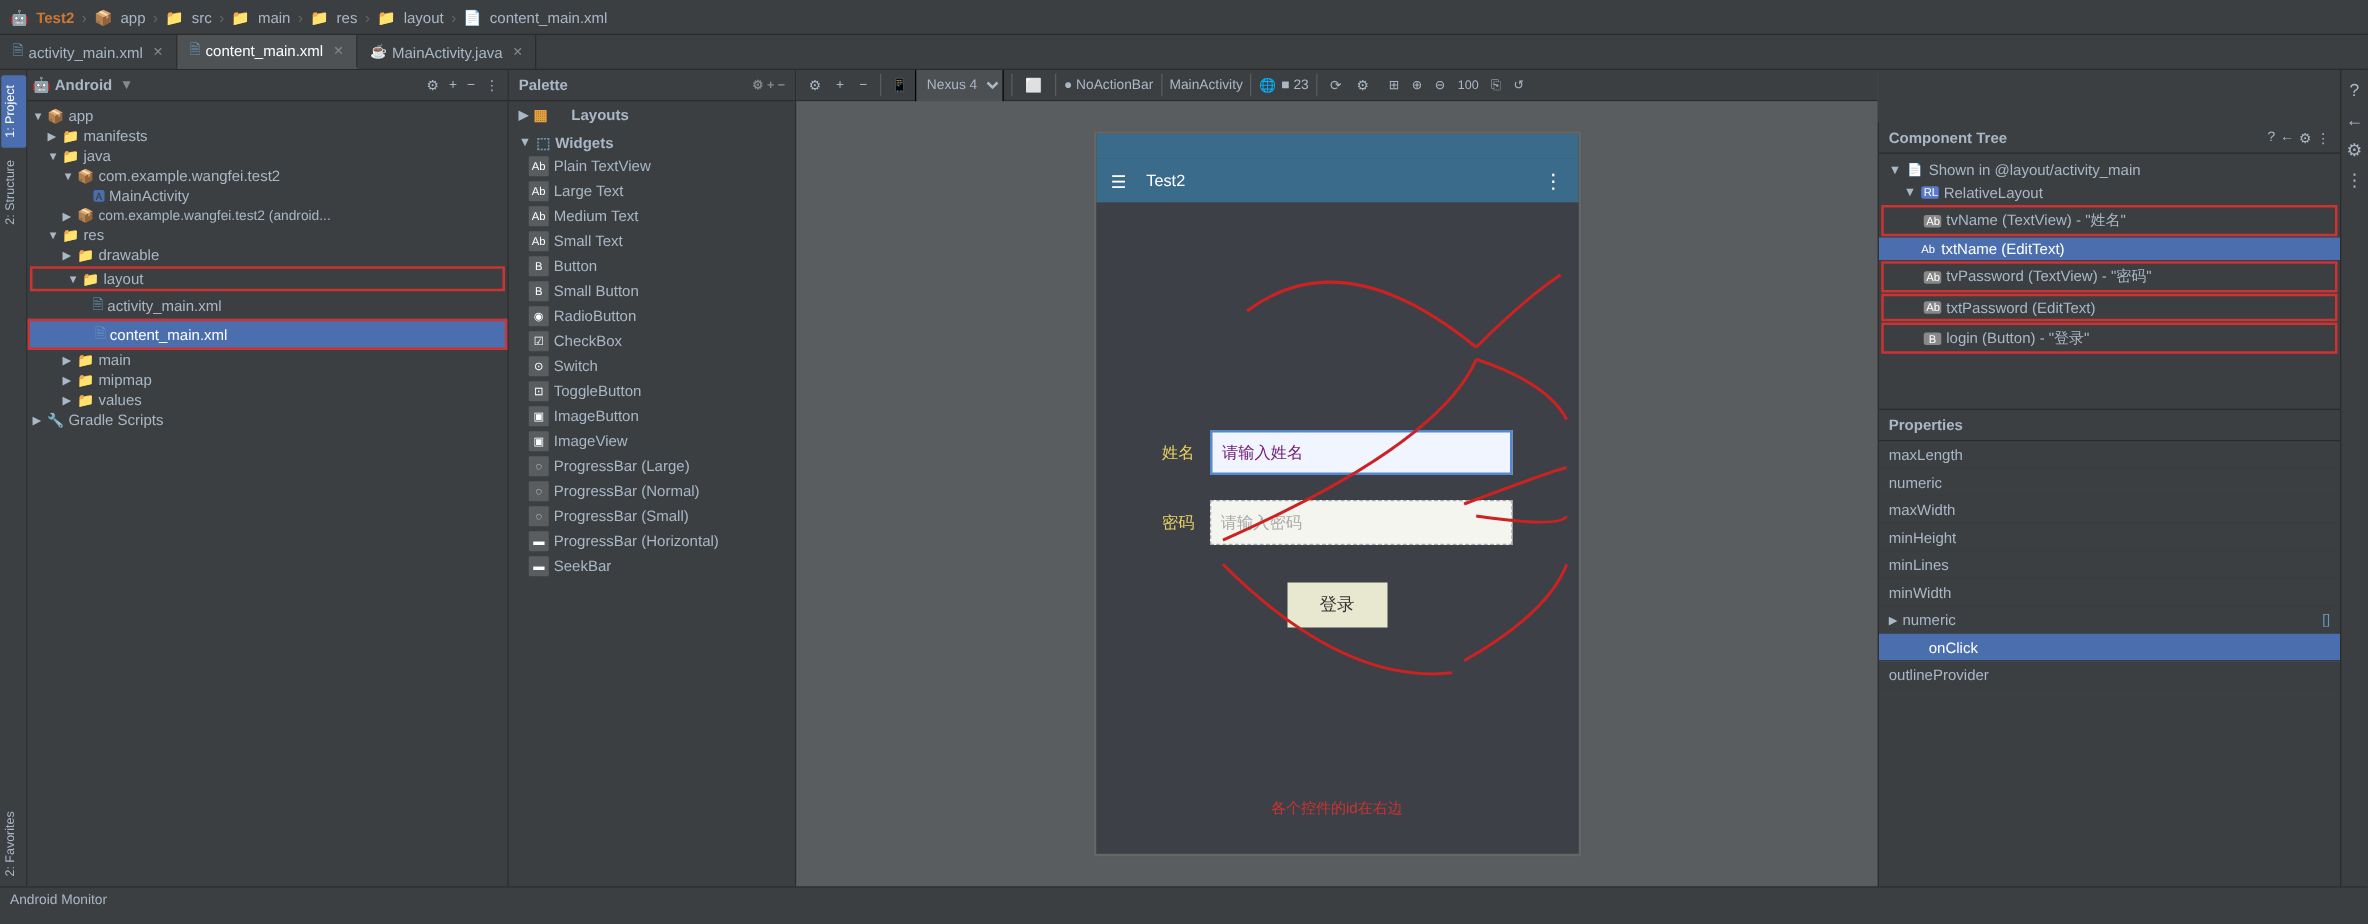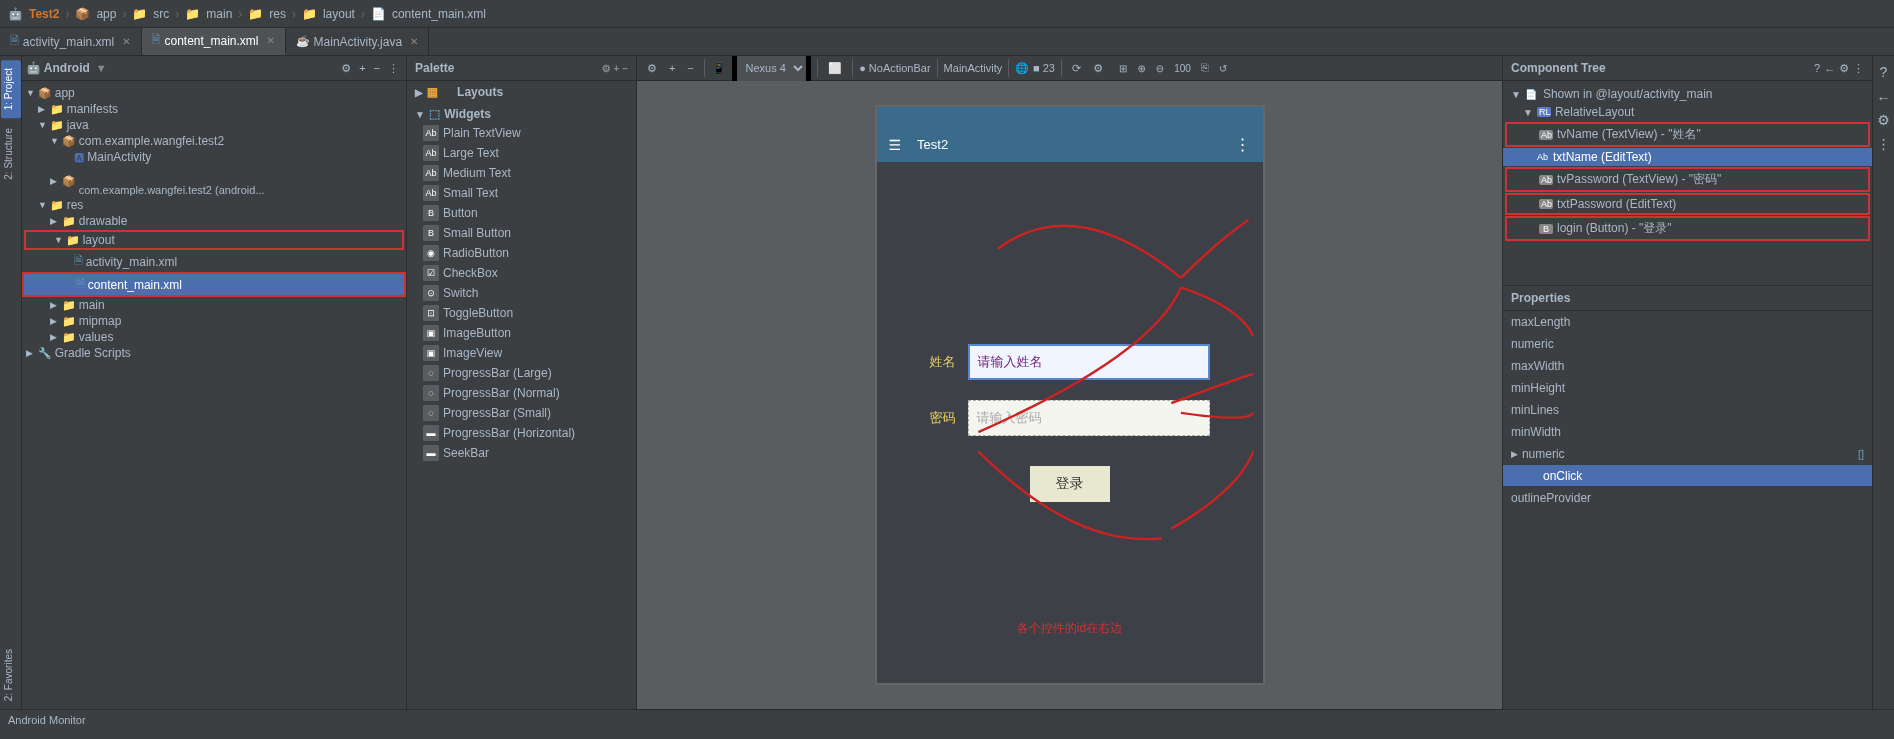--- a/index.html
+++ b/index.html
@@ -6,21 +6,21 @@
     body { font-family: 'Segoe UI', Arial, sans-serif; font-size: 12px; background: #3c3f41; color: #a9b7c6; overflow: hidden; height: 739px; width: 1894px; }
 
     
     .top-bar { height: 28px; background: #3c3f41; display: flex; align-items: center; padding: 0 8px; border-bottom: 1px solid #2b2b2b; gap: 6px; }
 
     
     .tab-bar { height: 28px; background: #3c3f41; display: flex; align-items: stretch; border-bottom: 1px solid #2b2b2b; }
     .tab { display: flex; align-items: center; padding: 0 10px; gap: 4px; font-size: 12px; color: #a9b7c6; border-right: 1px solid #2b2b2b; cursor: pointer; white-space: nowrap; }
     .tab.active { background: #4e5254; color: #ffffff; border-bottom: 2px solid #4e5254; }
     .tab .close { font-size: 10px; color: #888; margin-left: 4px; }
-    .toolbar-select { background: #4c5052; border: 5px solid #000000; color: #a9b7c6; padding: 1px 4px; font-size: 11px; height: 36px; }
+    .toolbar-select { background: #4c5052; border: 1px solid #000000; color: #a9b7c6; padding: 1px 4px; font-size: 11px; height: 36px; }
     .toolbar-sep { width: 1px; height: 18px; background: #5a5d5f; margin: 0 2px; }
     .toolbar-btn { background: none; border: none; color: #a9b7c6; cursor: pointer; padding: 2px 4px; font-size: 11px; }
 
     
     .main-layout { display: flex; height: calc(739px - 86px); }
 
     
     .project-panel { width: 385px; background: #3c3f41; border-right: 1px solid #2b2b2b; display: flex; flex-direction: column; }
     .panel-toolbar { height: 25px; background: #3c3f41; display: flex; align-items: center; padding: 0 4px; border-bottom: 1px solid #2b2b2b; gap: 2px; }
     .panel-toolbar-btn { background: none; border: none; color: #a9b7c6; font-size: 11px; cursor: pointer; padding: 1px 3px; }
@@ -48,28 +48,28 @@
     .preview-content { flex: 1; display: flex; align-items: center; justify-content: center; position: relative; background: #5a5d60; }
     .phone-frame { width: 390px; height: 580px; background: #4a4e51; border: 2px solid #666; position: relative; overflow: hidden; display: flex; flex-direction: column; }
     .phone-statusbar { height: 20px; background: #3a6b8a; display: flex; align-items: center; justify-content: flex-end; padding: 0 8px; font-size: 10px; color: #fff; }
     .phone-actionbar { height: 35px; background: #3a6b8a; display: flex; align-items: center; padding: 0 12px; gap: 8px; }
     .phone-content { flex: 1; background: #3d4047; display: flex; flex-direction: column; align-items: center; justify-content: center; gap: 20px; padding: 20px; position: relative; }
     .login-field-container { display: flex; align-items: center; gap: 8px; width: 280px; }
     .login-label { color: #e8d060; font-size: 13px; min-width: 30px; }
     .login-input { flex: 1; height: 36px; background: #f5f5f0; border: 1px solid #aaa; border-style: dashed; display: flex; align-items: center; padding: 0 8px; font-size: 13px; color: #999; }
     .login-input.selected { border: 2px solid #5588cc; background: #f0f5ff; }
     .login-btn { width: 80px; height: 36px; background: #e8e8d0; display: flex; align-items: center; justify-content: center; font-size: 14px; color: #333; cursor: pointer; margin-top: 10px; }
-    .hint-text { color: #cc3333; font-size: 12px; position: absolute; bottom: 46px; }
+    .hint-text { color: #cc3333; font-size: 12px; position: absolute; bottom: 28px; }
     .red-arrows { position: absolute; top: 0; left: 0; width: 100%; height: 100%; pointer-events: none; }
     .design-tab-bar { height: 28px; background: #3c3f41; display: flex; align-items: stretch; border-top: 1px solid #2b2b2b; }
     .design-tab { display: flex; align-items: center; padding: 0 14px; font-size: 12px; color: #a9b7c6; cursor: pointer; border-right: 1px solid #2b2b2b; }
     .design-tab.active { background: #4b6eaf; color: #fff; }
 
     
-    .right-panel { width: 370px; background: #3c3f41; border-left: 1px solid #2b2b2b; display: flex; flex-direction: column; }
+    .right-panel { width: 370px; background: #3c3f41; border-left: 1px solid #2b2b2b; display: flex; flex-direction: column; margin-top: 42px; }
     .component-tree { height: 230px; border-bottom: 1px solid #2b2b2b; display: flex; flex-direction: column; }
     .component-tree-header { height: 25px; display: flex; align-items: center; padding: 0 8px; border-bottom: 1px solid #2b2b2b; font-size: 12px; font-weight: bold; color: #a9b7c6; justify-content: space-between; }
     .component-tree-content { flex: 1; overflow-y: auto; padding: 4px 0; }
     .ct-item { display: flex; align-items: center; padding: 2px 4px; font-size: 12px; color: #a9b7c6; cursor: pointer; }
     .ct-item.selected { background: #4b6eaf; color: #fff; }
     .ct-indent { display: inline-block; }
     .ct-icon { display: inline-block; margin-right: 4px; font-size: 10px; width: 14px; text-align: center; }
     .properties-panel { flex: 1; display: flex; flex-direction: column; overflow: hidden; }
     .properties-header { height: 25px; display: flex; align-items: center; padding: 0 8px; border-bottom: 1px solid #2b2b2b; font-size: 12px; font-weight: bold; color: #a9b7c6; }
     .properties-list { flex: 1; overflow-y: auto; }
@@ -194,21 +194,21 @@
         <span class="tree-indent" style="width:40px;"></span>
         <span class="tree-arrow" style="opacity:0;">▶</span>
         <span class="tree-icon" style="color:#4b6eaf;">🅰</span>
         <span>MainActivity</span>
       </div>
 
       <div class="tree-item">
         <span class="tree-indent" style="width:28px;"></span>
         <span class="tree-arrow">▶</span>
         <span class="tree-icon" style="color:#cc7832;">📦</span>
-        <span style="font-size:11px;margin-top:18px;">com.example.wangfei.test2 (android...</span>
+        <span style="font-size:11px;">com.example.wangfei.test2 (android...</span>
       </div>
 
       <div class="tree-item">
         <span class="tree-indent" style="width:16px;"></span>
         <span class="tree-arrow">▼</span>
         <span class="tree-icon folder-icon">📁</span>
         <span>res</span>
       </div>
 
       <div class="tree-item">

